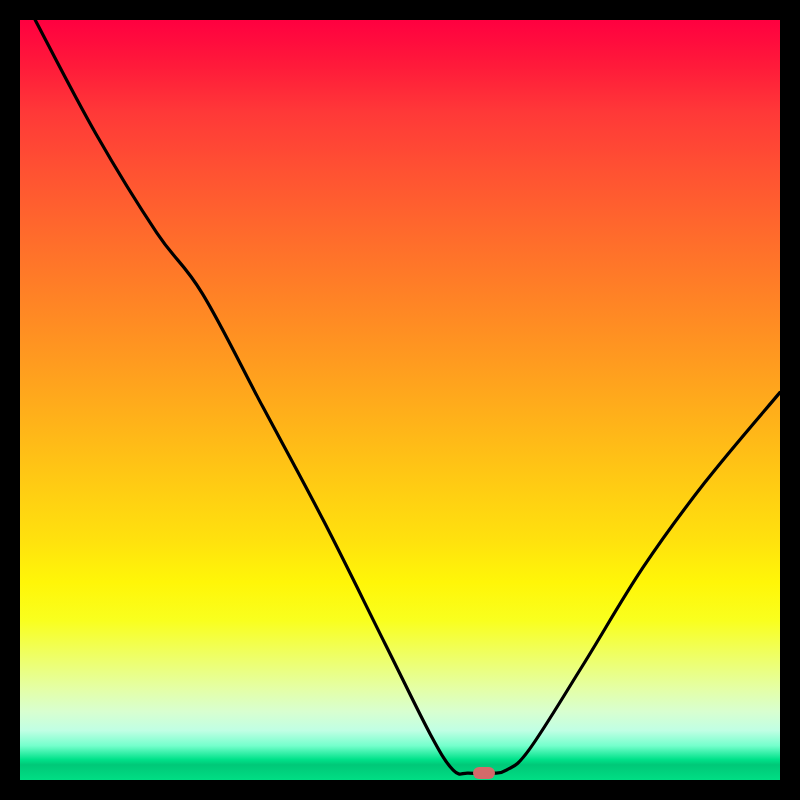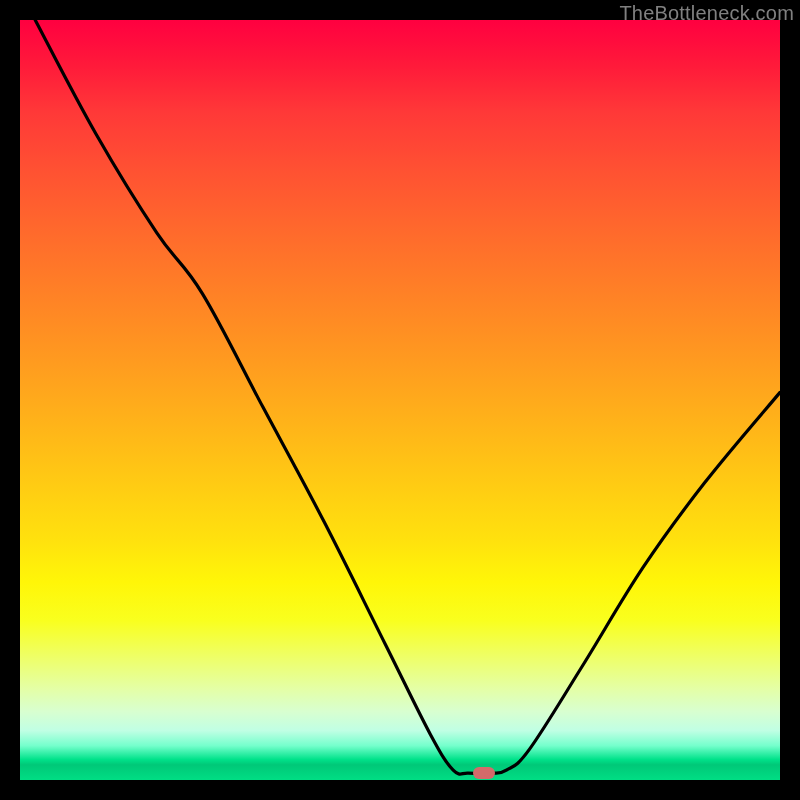--- a/index.html
+++ b/index.html
@@ -75,14 +75,13 @@
 </head>
 <body>
 
 <div class="frame">
   <div class="plot-area">
     <svg class="curve" viewBox="0 0 760 760" preserveAspectRatio="none">
       <path id="curve-path" fill="none" stroke="#000" stroke-width="3.2" stroke-linecap="round" stroke-linejoin="round" d="M 15.2 0.0 C 26.1 20.5, 54.1 75.7, 76.0 114.0 C 97.9 152.3, 117.6 184.1, 136.8 212.8 C 156.0 241.5, 163.2 242.1, 182.4 273.6 C 201.6 305.1, 221.3 346.6, 243.2 387.6 C 265.1 428.6, 282.1 459.2, 304.0 501.6 C 325.9 544.0, 345.6 584.9, 364.8 623.2 C 384.0 661.5, 398.1 691.6, 410.4 714.4 C 422.7 737.2, 426.4 743.1, 433.2 750.1 C 440.0 757.1, 441.6 752.6, 448.4 753.2 C 455.2 753.7, 464.4 753.7, 471.2 753.2 C 478.0 752.6, 479.6 754.4, 486.4 750.1 C 493.2 745.9, 495.5 748.3, 509.2 729.6 C 522.9 710.9, 541.9 678.8, 562.4 646.0 C 582.9 613.2, 601.3 580.0, 623.2 547.2 C 645.1 514.4, 659.4 495.1, 684.0 463.6 C 708.6 432.1, 746.3 388.8, 760.0 372.4"></path>
     </svg>
     <div class="marker" id="marker" style="left: 463.6px; top: 753.16px; background: rgb(212, 106, 106);"></div>
   </div>
-  <div class="watermark">TheBottleneck.com</div>
 </div>
 
 </body></html>

